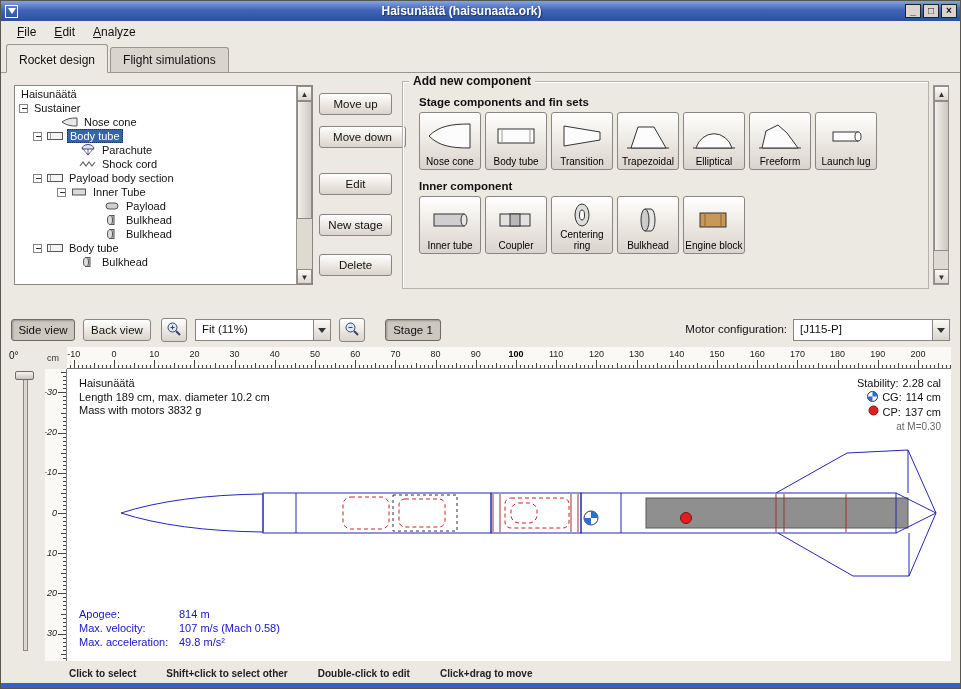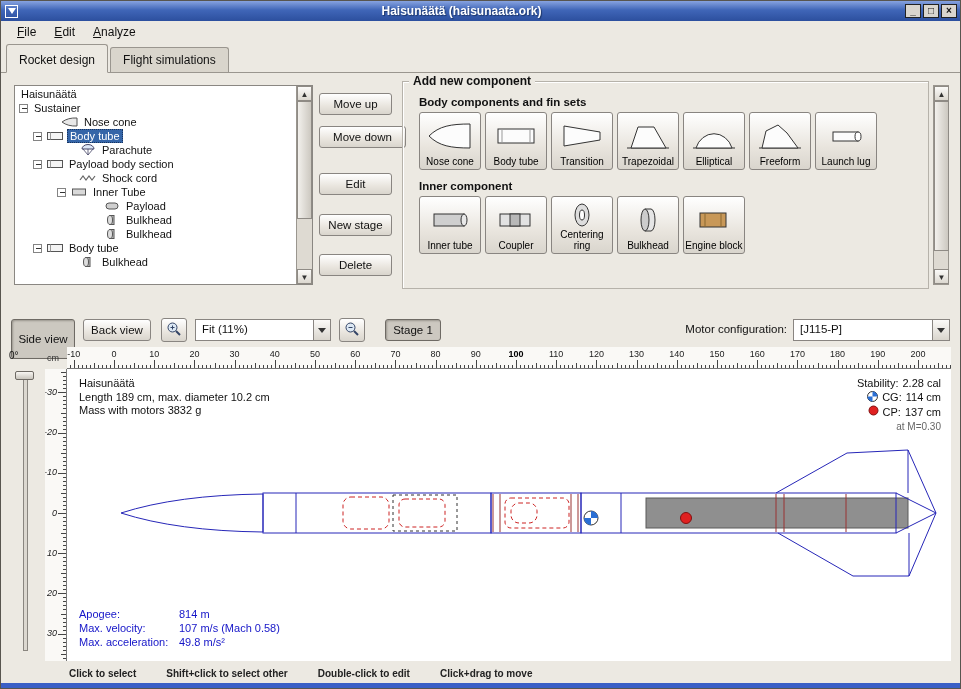--- a/index.html
+++ b/index.html
@@ -155,39 +155,39 @@
         </div>
         <div class="tree-row" style="padding-left: 64px;">
           <span class="tree-icon">
             <svg width="18" height="12" viewBox="0 0 18 12">
               <path d="M3,5 A6,4.5 0 0 1 15,5 Z" fill="#dce6f6" stroke="#446"></path>
               <path d="M4,5 L9,11 M9,5 L9,11 M14,5 L9,11" stroke="#446" stroke-width="0.8" fill="none"></path>
             </svg>
           </span>
           <span class="tree-label">Parachute</span>
         </div>
+        <div class="tree-row" style="padding-left: 64px;">
+          <span class="tree-icon">
+            <svg width="18" height="12" viewBox="0 0 18 12">
+              <path d="M1,8 L4,4 L7,8 L10,4 L13,8 L16,4" fill="none" stroke="#666" stroke-width="1.2"></path>
+            </svg>
+          </span>
+          <span class="tree-label">Shock cord</span>
+        </div>
         <div class="tree-row" style="padding-left: 18px;">
           <span class="expander">
             <span class="exline"></span>
           </span>
           <span class="tree-icon">
             <svg width="18" height="12" viewBox="0 0 18 12">
               <rect x="1.5" y="2.5" width="15" height="7" fill="#f4f4f4" stroke="#555"></rect>
               <line x1="4.5" y1="2.5" x2="4.5" y2="9.5" stroke="#999"></line>
             </svg>
           </span>
           <span class="tree-label">Payload body section</span>
-        </div>
-        <div class="tree-row" style="padding-left: 64px;">
-          <span class="tree-icon">
-            <svg width="18" height="12" viewBox="0 0 18 12">
-              <path d="M1,8 L4,4 L7,8 L10,4 L13,8 L16,4" fill="none" stroke="#666" stroke-width="1.2"></path>
-            </svg>
-          </span>
-          <span class="tree-label">Shock cord</span>
         </div>
         <div class="tree-row" style="padding-left: 42px;">
           <span class="expander">
             <span class="exline"></span>
           </span>
           <span class="tree-icon">
             <svg width="18" height="12" viewBox="0 0 18 12">
               <rect x="2.5" y="3" width="13" height="6" fill="#d9d9d9" stroke="#555"></rect>
             </svg>
           </span>
@@ -250,21 +250,21 @@
 
   <button class="btn" style="left:318px;top:92px;width:73px;height:22px;">Move up</button>
   <button class="btn" style="left:318px;top:125px;width:87px;height:22px;">Move down</button>
   <button class="btn" style="left:318px;top:172px;width:73px;height:22px;">Edit</button>
   <button class="btn" style="left:318px;top:213px;width:73px;height:22px;">New stage</button>
   <button class="btn" style="left:318px;top:253px;width:73px;height:22px;">Delete</button>
 
   <div class="groupbox">
     <span class="groupbox-title">Add new component</span>
     <div id="comp-groups">
-        <div class="comp-group-label">Body components and fin sets</div>
+        <div class="comp-group-label">Stage components and fin sets</div>
         <div class="comp-row">
           <button class="comp-btn">
             <div class="comp-icon">
               <svg width="46" height="30" viewBox="0 0 46 30">
                 <path d="M2,15 C12,5 24,3 43,3 L43,27 C24,27 12,25 2,15 Z" fill="#fcfcfc" stroke="#333"></path>
               </svg>
             </div>
             <div class="comp-btn-label">Nose cone</div>
           </button>
           <button class="comp-btn">
@@ -372,21 +372,21 @@
           </button>
         </div>
       </div>
   </div>
   <div class="vscroll standalone" style="left:932px;top:84px;height:200px;">
     <div class="sb-btn up">▲</div>
     <div class="sb-thumb" style="top:15px;height:150px;"></div>
     <div class="sb-btn down">▼</div>
   </div>
 
-  <button class="btn pressed" style="left:10px;top:318px;width:64px;height:40px;">Side view</button>
+  <button class="btn pressed" style="left:10px;top:318px;width:64px;height:22px;">Side view</button>
   <button class="btn" style="left:82px;top:318px;width:68px;height:22px;">Back view</button>
   <button class="btn iconbtn" style="left:160px;top:317px;width:26px;height:24px;">
     <span><svg width="16" height="16" viewBox="0 0 16 16">
           <circle cx="6.5" cy="6.5" r="4.5" fill="#dce8f4" stroke="#334466"></circle>
           <line x1="10" y1="10" x2="14" y2="14" stroke="#334466" stroke-width="2"></line>
           <line x1="4.5" y1="6.5" x2="8.5" y2="6.5" stroke="#334466"></line>
           <line x1="6.5" y1="4.5" x2="6.5" y2="8.5" stroke="#334466"></line>
         </svg></span>
   </button>
   <div class="combo" style="left:194px;top:318px;width:136px;">

